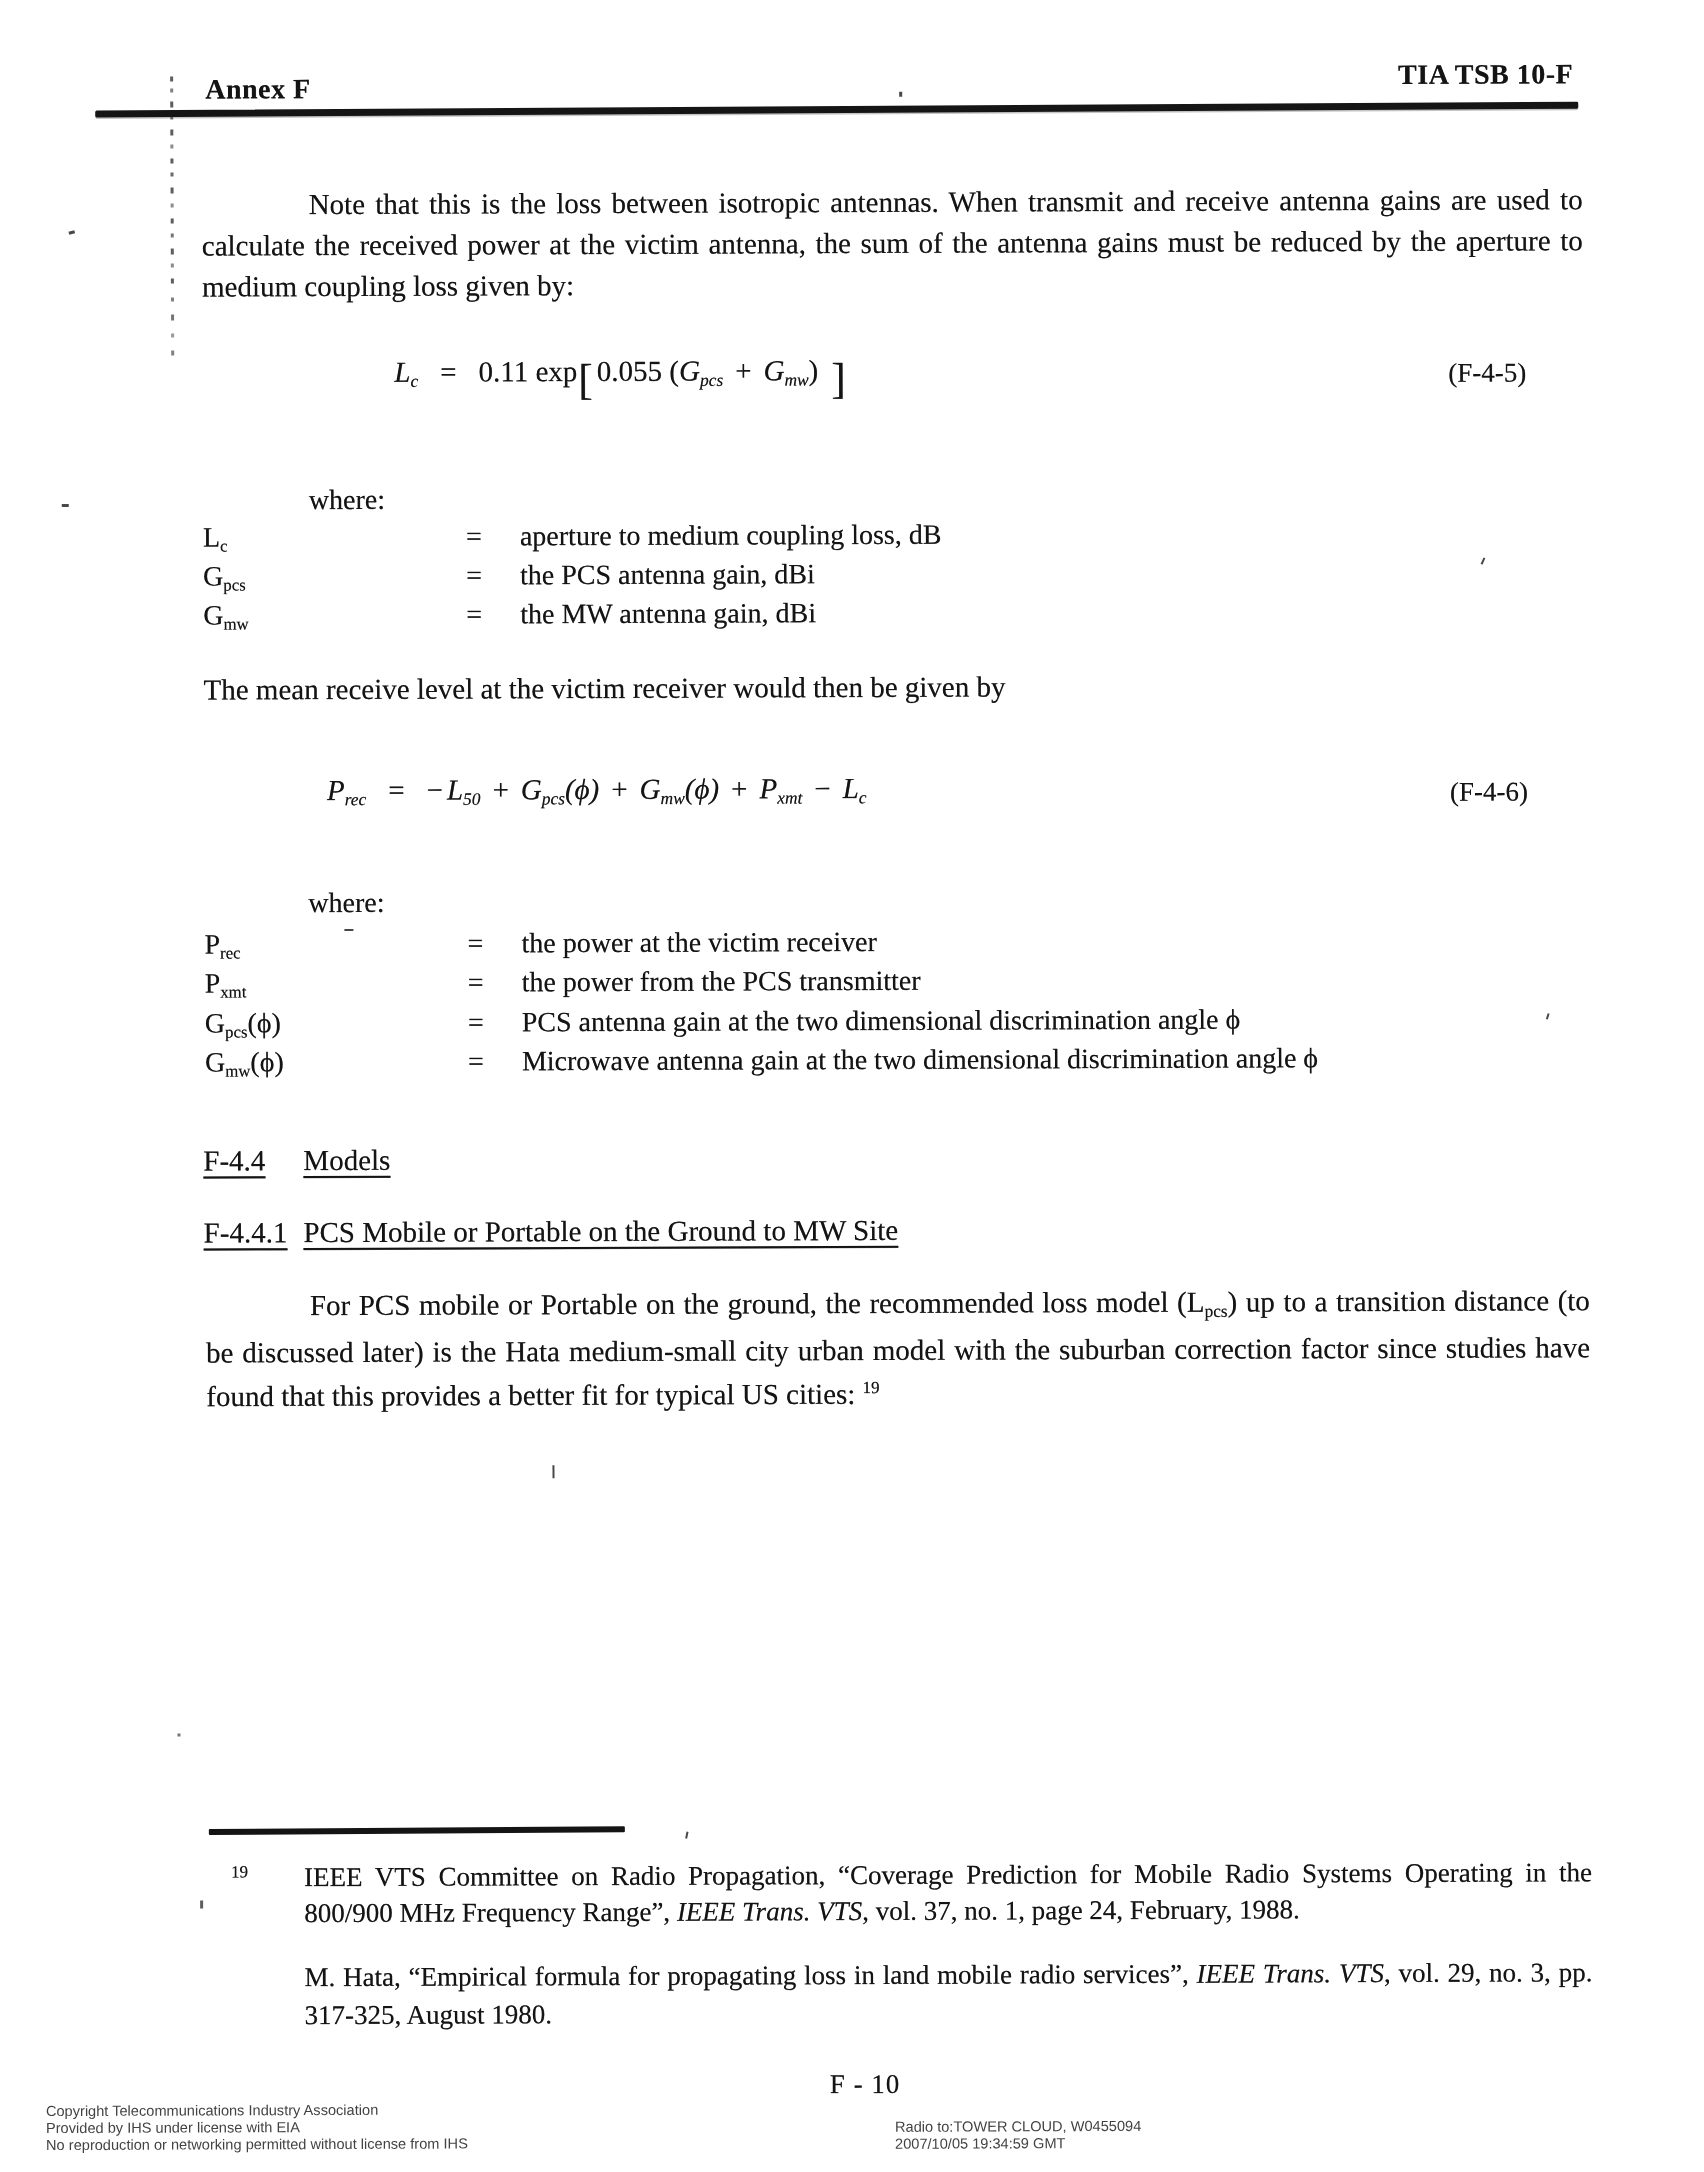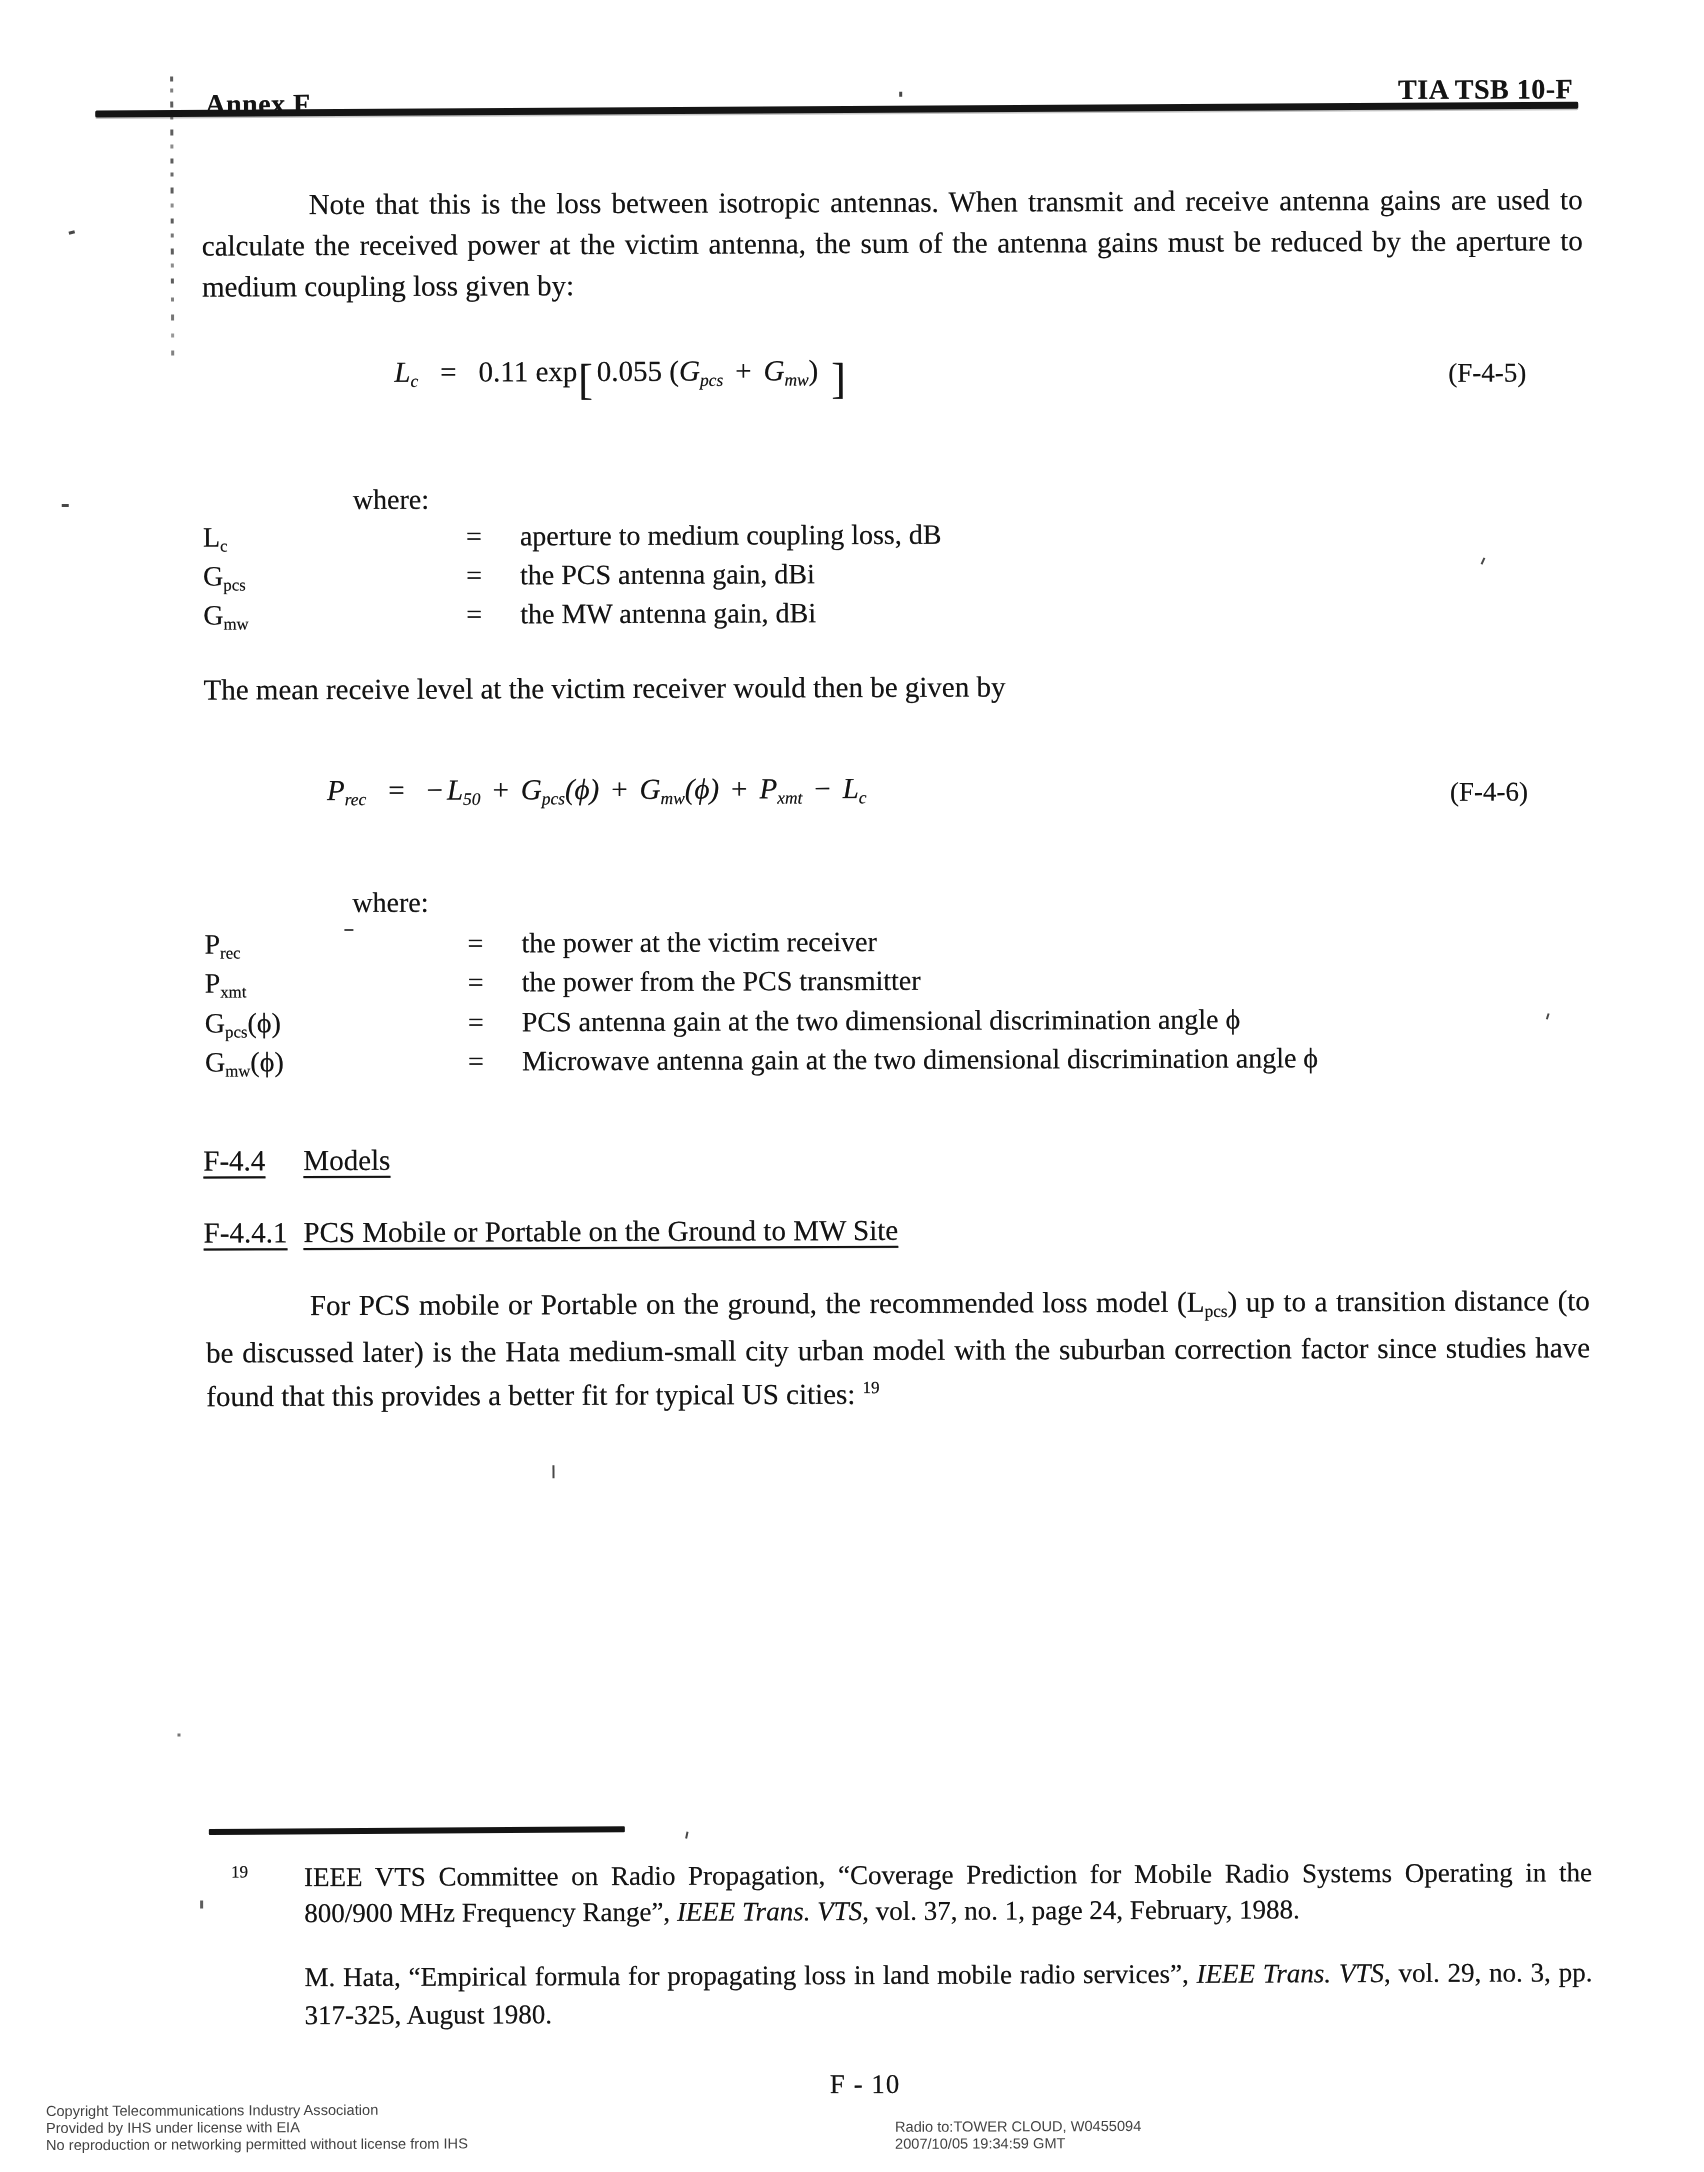--- a/index.html
+++ b/index.html
@@ -2,37 +2,37 @@
 <html style="font-size:8px"><head>
 <meta charset="utf-8">
 <style>
   html,body{margin:0;padding:0;background:#e8e8e8;}
   .page{position:relative;width:1704px;height:2172px;background:#ffffff;overflow:hidden;
         font-family:"Liberation Serif","DejaVu Serif",serif;color:#141414;
         text-shadow:0.2px 0.2px 0.4px rgba(0,0,0,0.55);}
   .content{position:absolute;inset:0;transform:rotate(-0.22deg);transform-origin:50% 50%;}
   .abs{position:absolute;}
   
-  .hdr{font-size:28px;font-weight:bold;letter-spacing:0.5px;margin-top:15px;}
+  .hdr{font-size:28px;font-weight:bold;letter-spacing:0.5px;}
   .hdr-rule{position:absolute;left:99px;top:106px;width:1483px;height:7px;background:#151515;
             border-radius:1.5px;transform:rotate(-0.12deg);box-shadow:0 1.5px 0 rgba(20,20,20,.25);}
   
   .para{font-size:29px;line-height:41px;text-align:justify;}
   .sent{font-size:29px;white-space:nowrap;}
   
   .eq{font-size:29px;white-space:nowrap;}
   .var{font-style:italic;}
   .s{font-size:0.60em;vertical-align:-0.30em;}
   .op{margin:0 12px;}
   .eqs{margin:0 22px;}
   .br{font-size:1.5em;vertical-align:-0.30em;font-weight:300;margin:0 4px 0 1px;}
   .brc{margin-left:13px;}
   .eqlabel{font-size:27px;}
   
-  .where-label{font-size:28px;margin-left:44px;}
+  .where-label{font-size:28px;}
   .wrow{position:absolute;left:205px;width:1381px;height:39px;line-height:39px;font-size:28px;white-space:nowrap;}
   .wterm{position:absolute;left:0;width:248px;text-align:left;}
   .weq{position:absolute;left:252px;width:38px;text-align:center;}
   .wdef{position:absolute;left:317px;}
   
   .head{font-size:29px;white-space:nowrap;}
   .head span{text-decoration:underline;text-decoration-thickness:2px;text-underline-offset:6px;}
   
   .fnrule{position:absolute;left:206px;top:1826px;width:416px;height:6px;background:#141414;
           border-radius:1px;transform:rotate(-0.15deg);}

